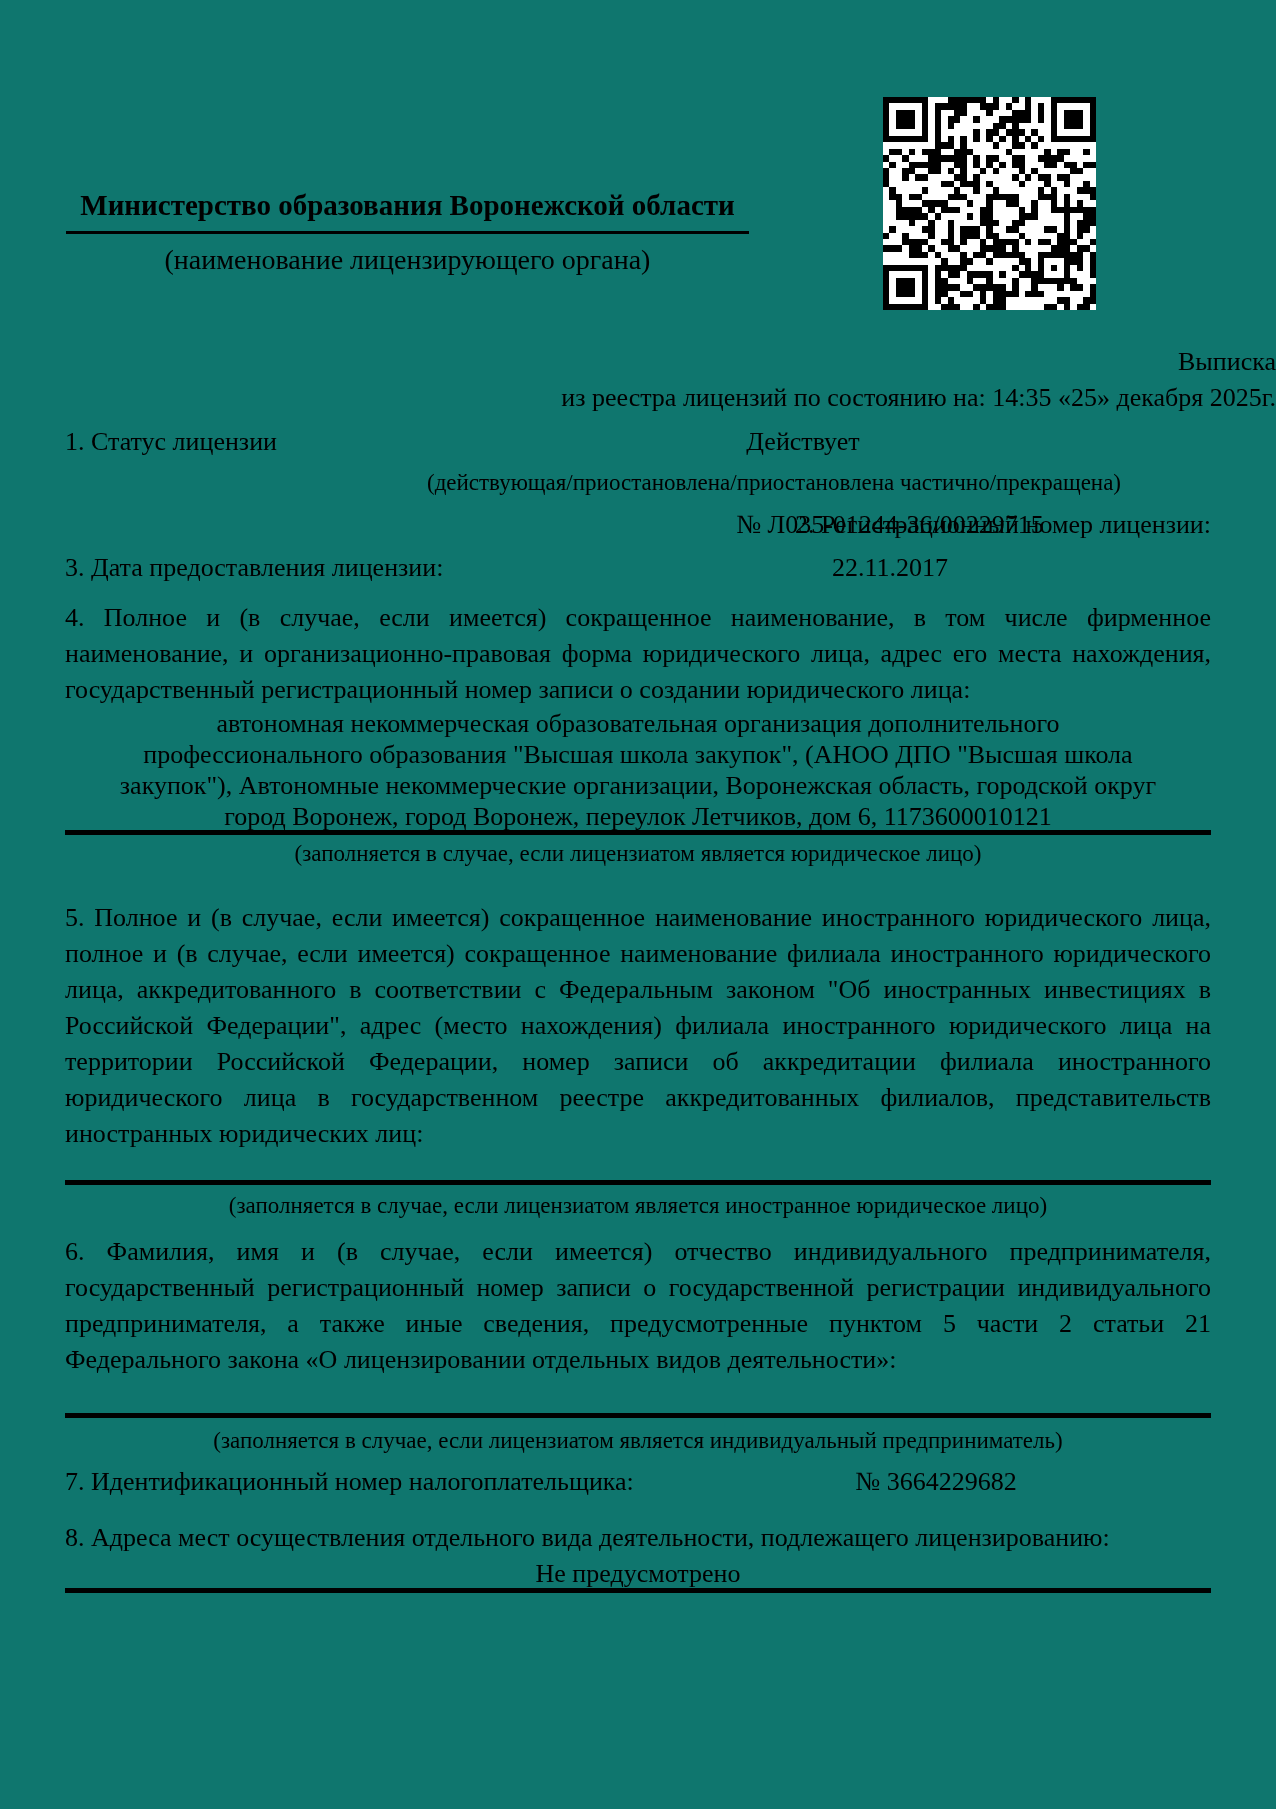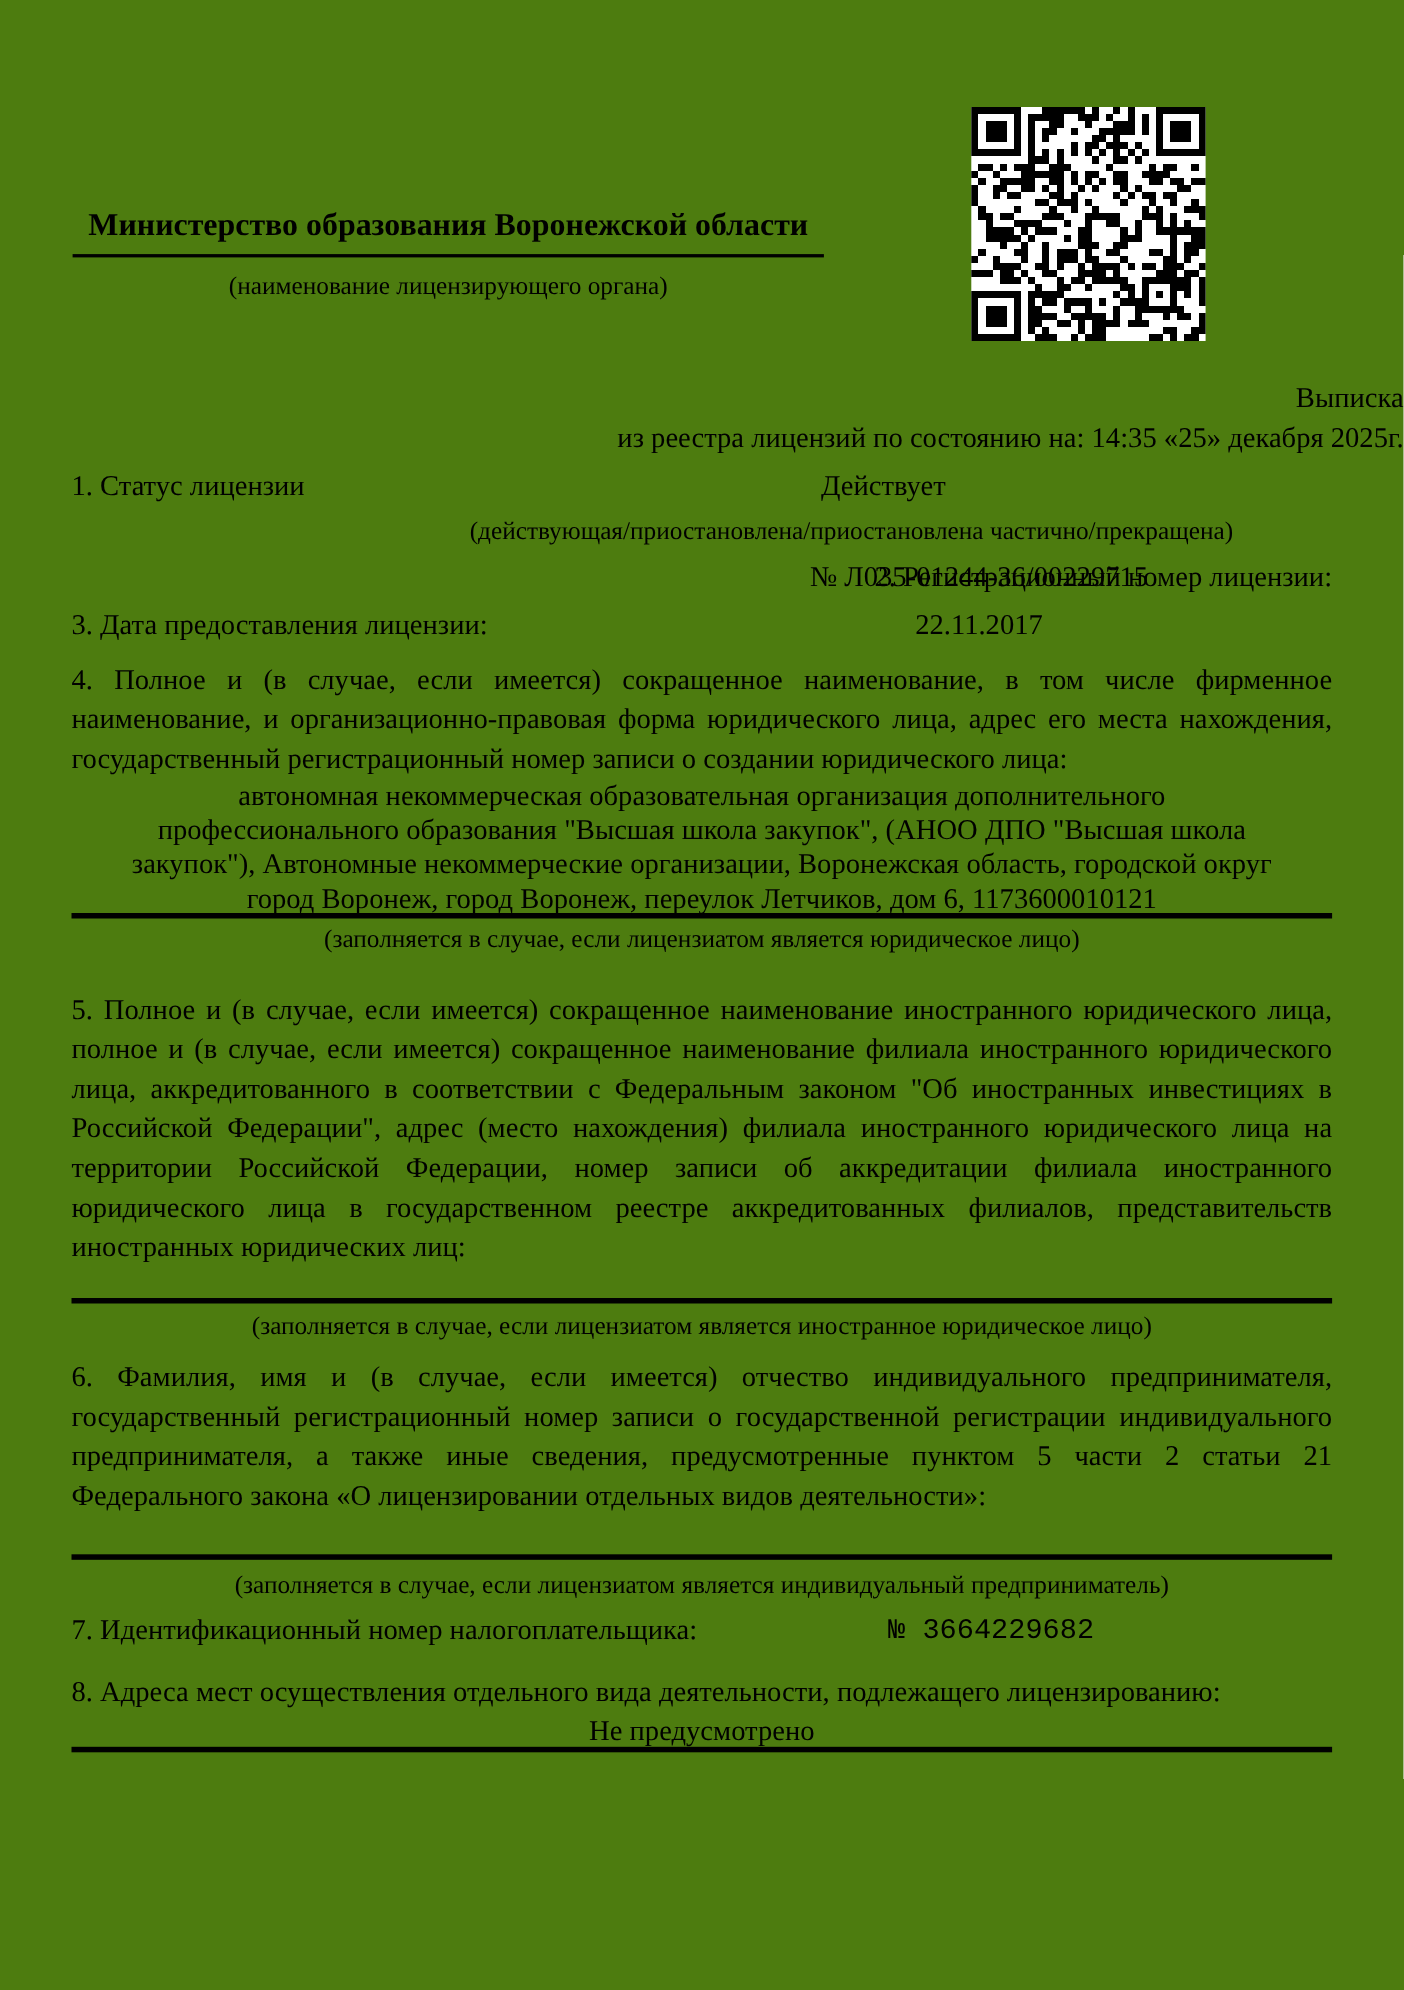--- a/index.html
+++ b/index.html
@@ -1,20 +1,20 @@
 <!DOCTYPE html>
 <html lang="ru"><head>
 <meta charset="utf-8">
 <style>
   html,body{margin:0;padding:0;background:#fff;}
   .page{
     position:relative;
     width:1276px;
     height:1809px;
-    background:#4d7c0f;
+    background:#0f766e;
     color:#000;
     font-family:"Liberation Serif","DejaVu Serif",serif;
     font-size:26px;
     line-height:36px;
     overflow:hidden;
   }
   .abs{position:absolute;}
   
   .authority{
     top:185px;left:0;width:815px;
@@ -22,41 +22,41 @@
     font-size:29px;font-weight:bold;line-height:40px;
   }
   .authority-inner{
     display:inline-block;
     border-bottom:3px solid #000;
     padding:0 14px 6px 14px;
   }
   .authority-caption{
     top:245px;left:0;width:815px;
     text-align:center;
-    font-size:23px;line-height:30px;
+    font-size:28px;line-height:30px;
   }
   .qr{
     top:97px;left:883px;width:213px;height:213px;
   }
   .qr svg{display:block;width:213px;height:213px;}
   
   .doc-title{
     top:344px;left:0;width:1276px;
     text-align:right;
   }
   
   .row{left:65px;width:1146px;white-space:nowrap;}
   .row .value{
     position:absolute;top:0;
     transform:translateX(-50%);
     white-space:nowrap;
   }
   .v-status{left:714px;margin-left:24px;}
   .v-mid{left:825px;}
-  .v-inn{left:836px;font-family:Liberation Mono, monospace;}
+  .v-inn{left:871px;}
   .hint{
     left:65px;width:1146px;
     font-size:23px;line-height:30px;
   }
   .hint span{
     position:absolute;left:709px;top:0;
     transform:translateX(-50%);
     white-space:nowrap;
   }
   .para{

